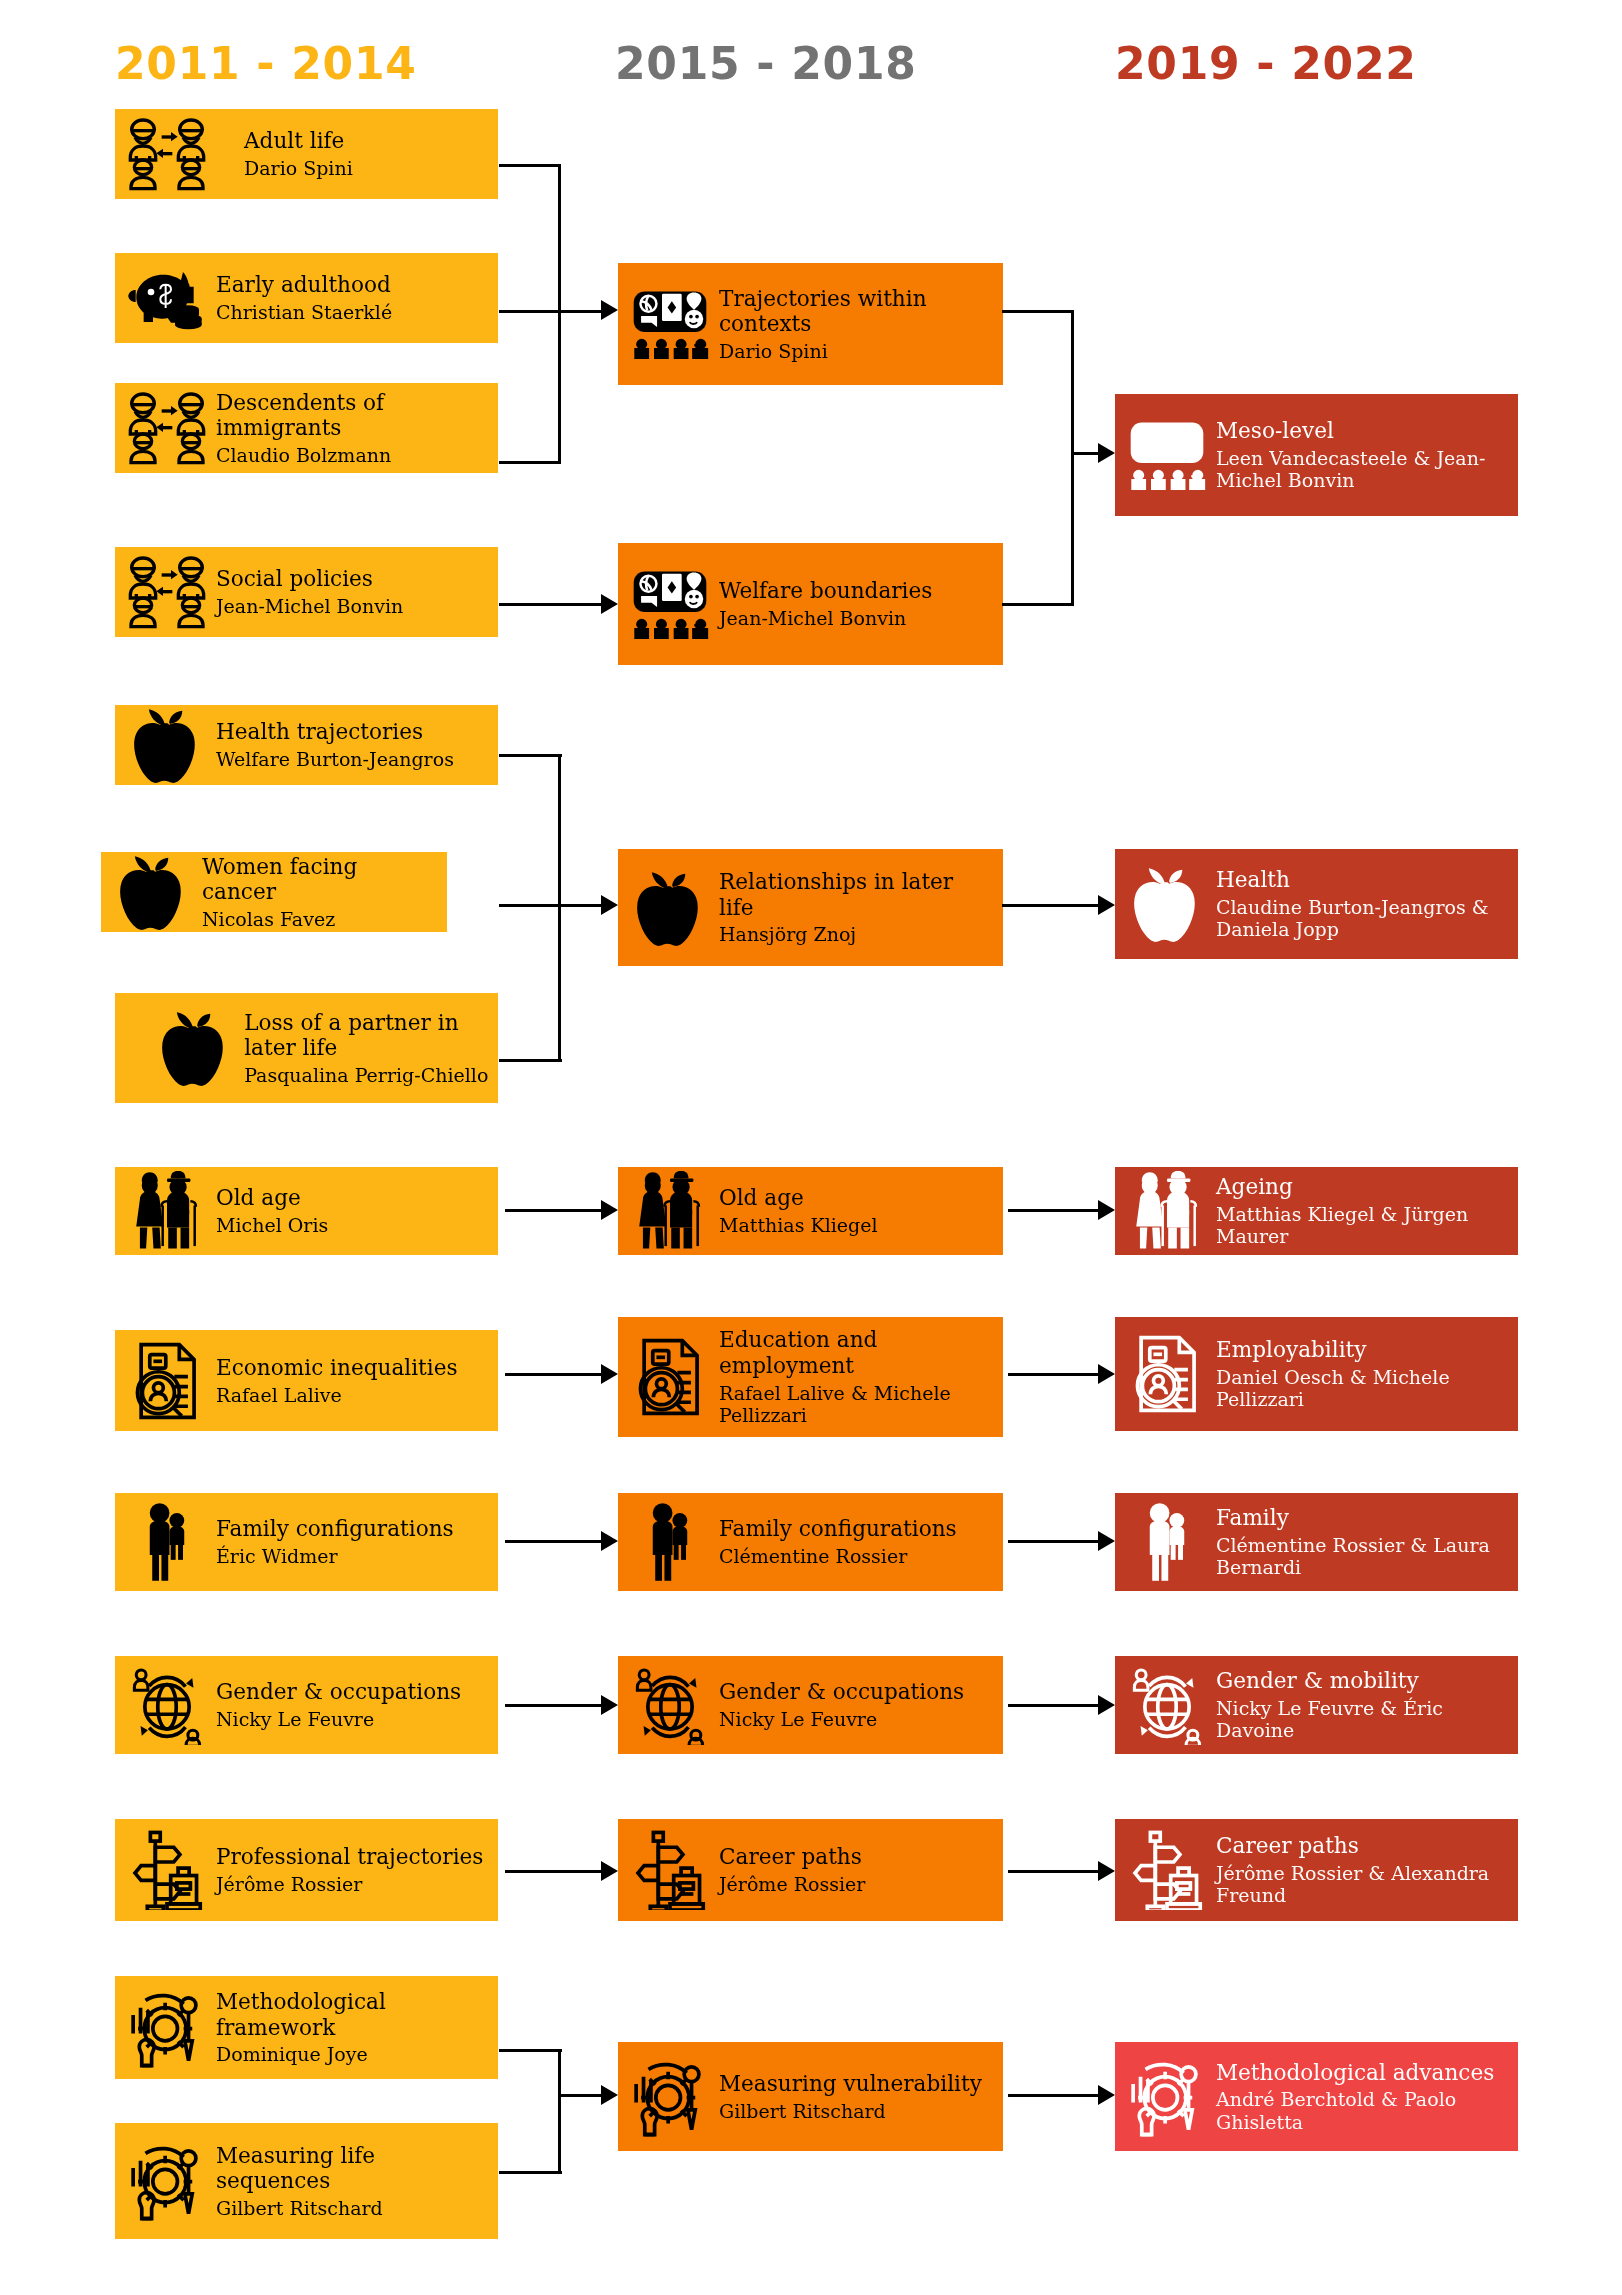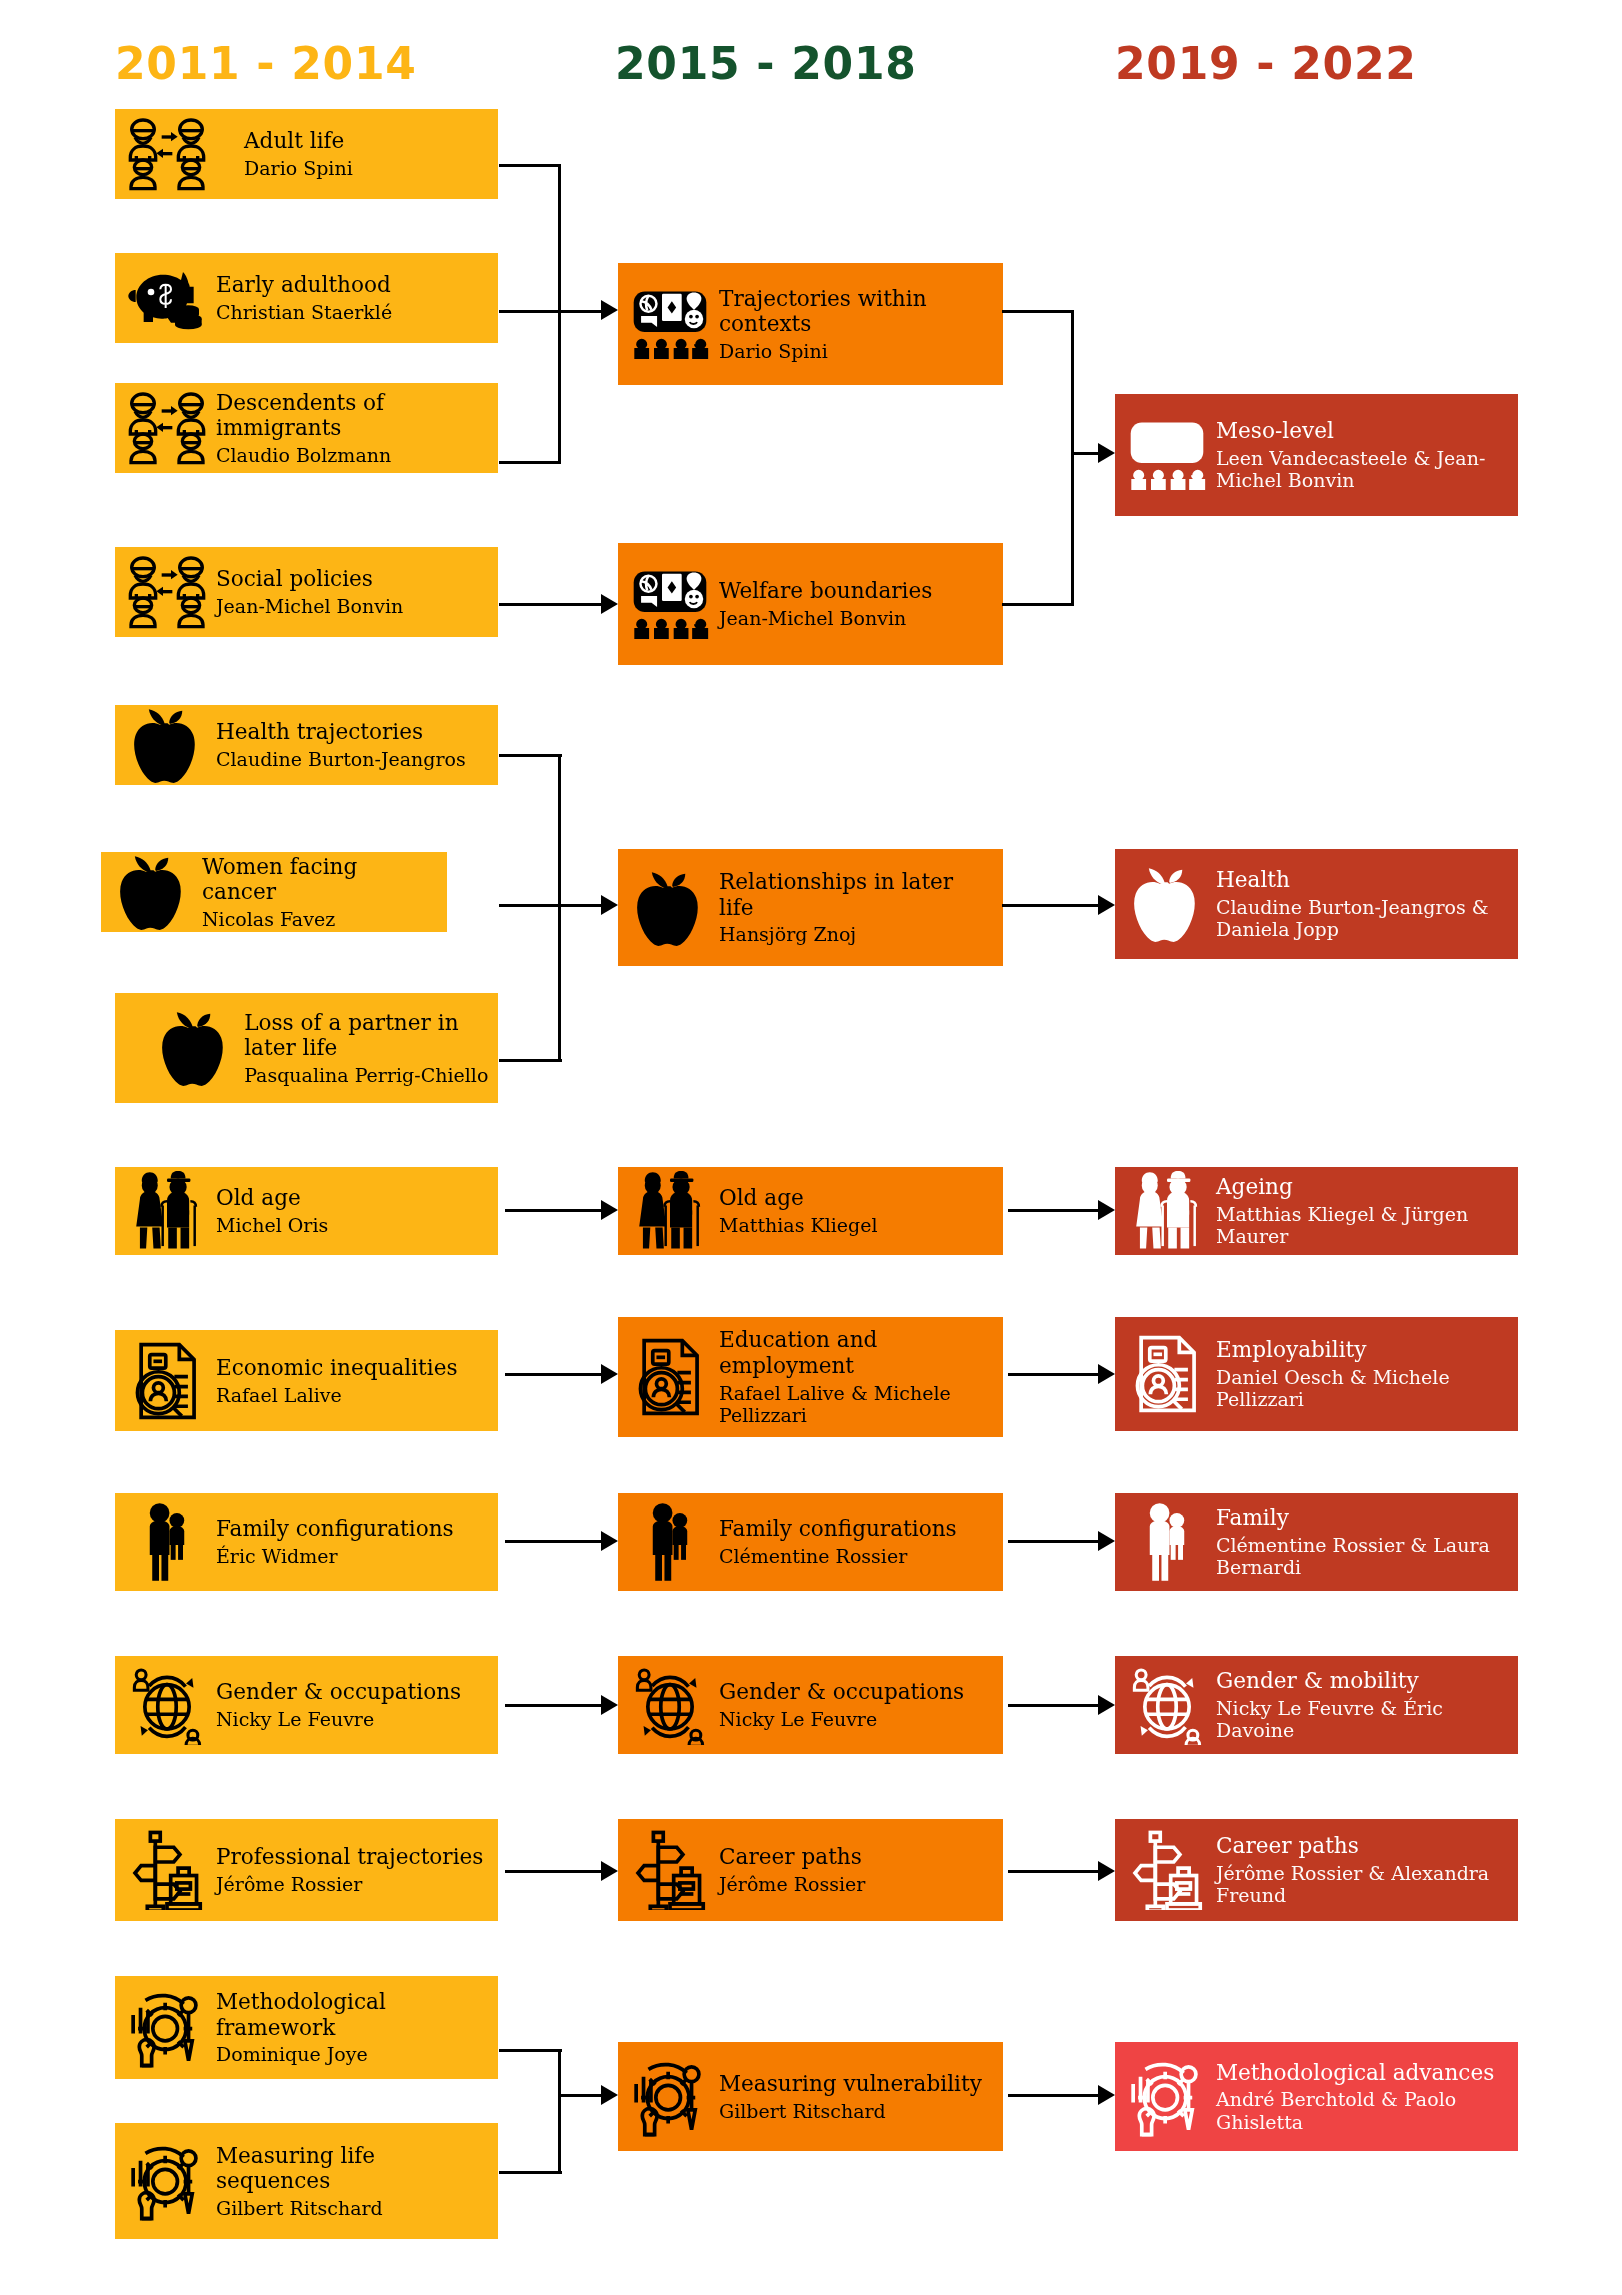--- a/index.html
+++ b/index.html
@@ -3,21 +3,21 @@
 <meta charset="utf-8">
 <style>
   html,body{margin:0;padding:0;background:#fff;}
   body{width:1623px;height:2295px;position:relative;
        font-family:"DejaVu Serif","Liberation Serif",serif;}
 
   
   .col-head{position:absolute;font-family:"DejaVu Sans","Liberation Sans",sans-serif;
             font-weight:bold;font-size:44px;letter-spacing:0.7px;white-space:nowrap;}
   #head-1{left:115px;top:38px;color:#FDB515;}
-  #head-2{left:615px;top:38px;color:#14532d;}
+  #head-2{left:615px;top:38px;color:#737373;}
   #head-3{left:1115px;top:38px;color:#BF3A22;}
 
   
   .box{position:absolute;display:flex;align-items:center;box-sizing:border-box;
        padding:0 9.2px 0 11.8px;overflow:hidden;}
   .c1{background:#FDB515;color:#000;}
   .c2{background:#F57C00;color:#000;}
   .c3{background:#BF3A22;color:#fff;}
   .c4{background:#ef4444;color:#fff;}
 
@@ -334,21 +334,21 @@
 <div class="arrow" style="left:1098px;top:443px;"></div>
 
 <div class="box c1" style="left:115px;top:705px;width:383px;height:80px;">
   <span class="bx-icon">
       <svg viewBox="0 0 122 122" width="80" height="80">
         <use href="#ic-apple"></use>
       </svg>
     </span>
   <span class="bx-text">
     <div class="bx-title">Health trajectories</div>
-    <div class="bx-sub">Claudine Burton-Jeangros</div>
+    <div class="bx-sub">Welfare Burton-Jeangros</div>
   </span>
 </div>
 
 <div class="box c1" style="left:101px;top:852px;width:346px;height:80px;">
   <span class="bx-icon">
       <svg viewBox="0 0 122 122" width="80" height="80">
         <use href="#ic-apple"></use>
       </svg>
     </span>
   <span class="bx-text">

